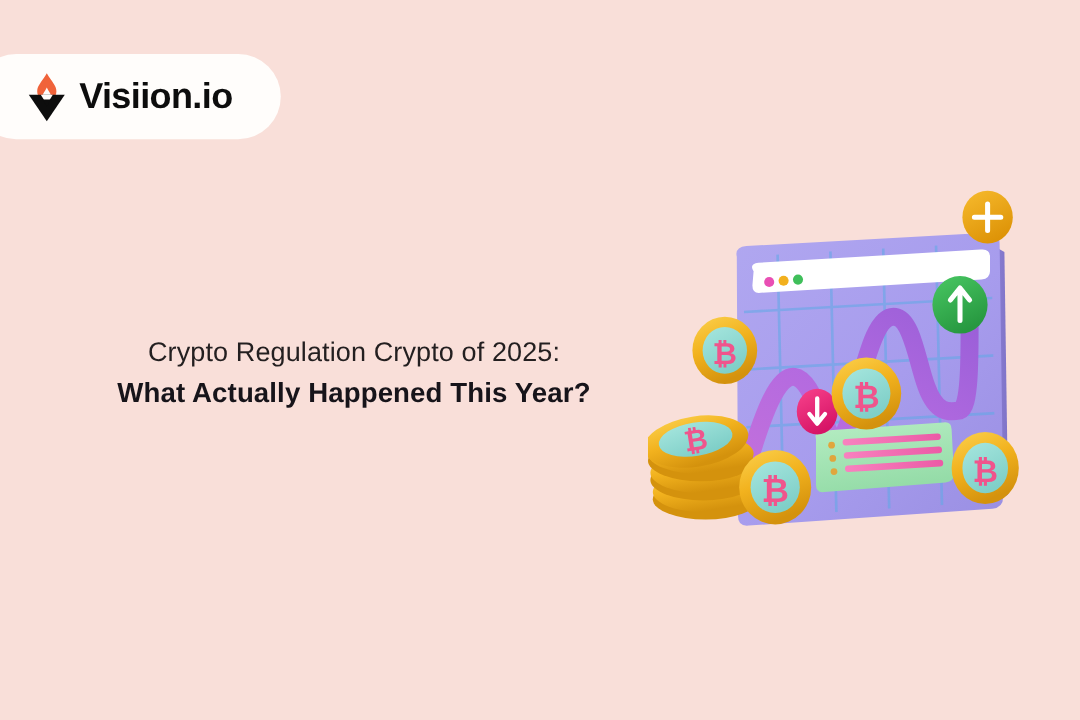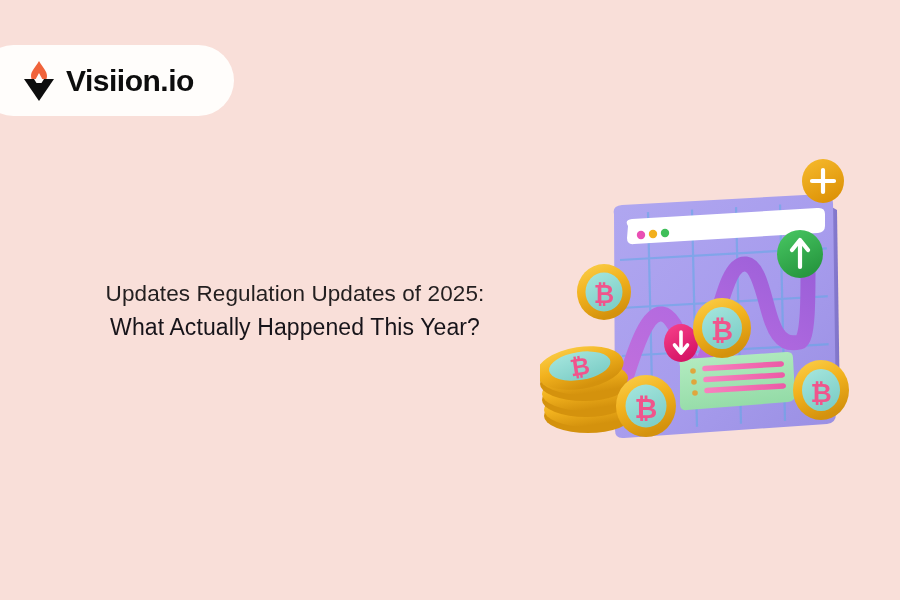--- a/index.html
+++ b/index.html
@@ -62,21 +62,21 @@
   .headline-line1 {
     font-size: 22.5px;
     font-weight: 400;
     color: #231f20;
     letter-spacing: 0.1px;
     line-height: 1.45;
     white-space: nowrap;
   }
   .headline-line2 {
     font-size: 23px;
-    font-weight: 400;
+    font-weight: 700;
     color: #17141a;
     letter-spacing: 0.1px;
     line-height: 1.45;
     white-space: nowrap;
   }
 
   
   .illustration {
     position: absolute;
     left: 540px;
@@ -98,21 +98,21 @@
         <path d="M17 13 C19 17, 21 19, 21 22 C21 25, 19 27, 17 27 C15 27, 13 25, 13 22 C13 19, 15 17, 17 13 Z" fill="#fffdfb"></path>
         <path d="M2 19 L32 19 L17 41 Z" fill="#0d0d0d"></path>
         <path d="M12 19 L22 19 L17 27 Z" fill="#fffdfb"></path>
         <path d="M13.5 23 L20.5 23 L17 28.5 Z" fill="#0d0d0d"></path>
       </svg>
     </div>
     <div class="logo-text">Visiion.io</div>
   </div>
 
   <div class="headline">
-    <div class="headline-line1">Updates Regulation Updates of 2025:</div>
+    <div class="headline-line1">Crypto Regulation Crypto of 2025:</div>
     <div class="headline-line2">What Actually Happened This Year?</div>
   </div>
 
   <div class="illustration">
     <svg width="340" height="310" viewBox="0 0 340 310">
       <defs>
         <linearGradient id="panelGrad" x1="0" y1="0" x2="1" y2="1">
           <stop offset="0%" stop-color="#b0a7f0"></stop>
           <stop offset="55%" stop-color="#a79ced"></stop>
           <stop offset="100%" stop-color="#9a8fe3"></stop>

